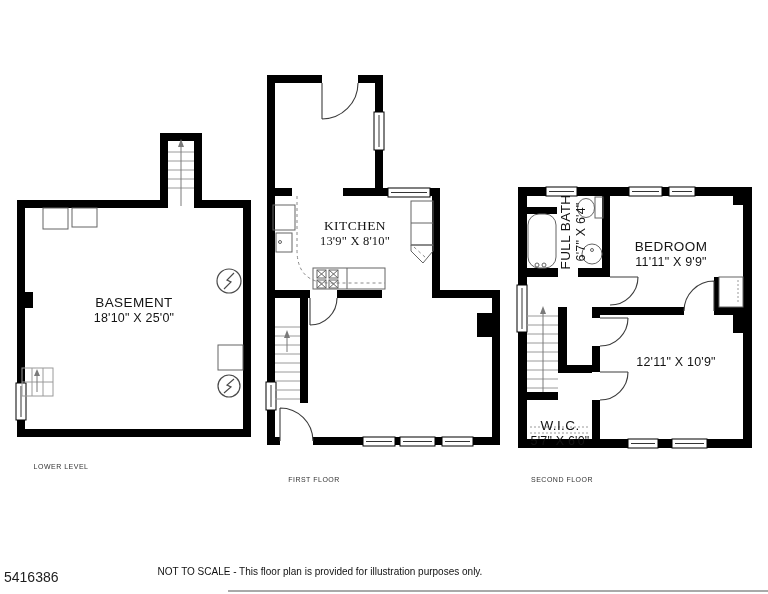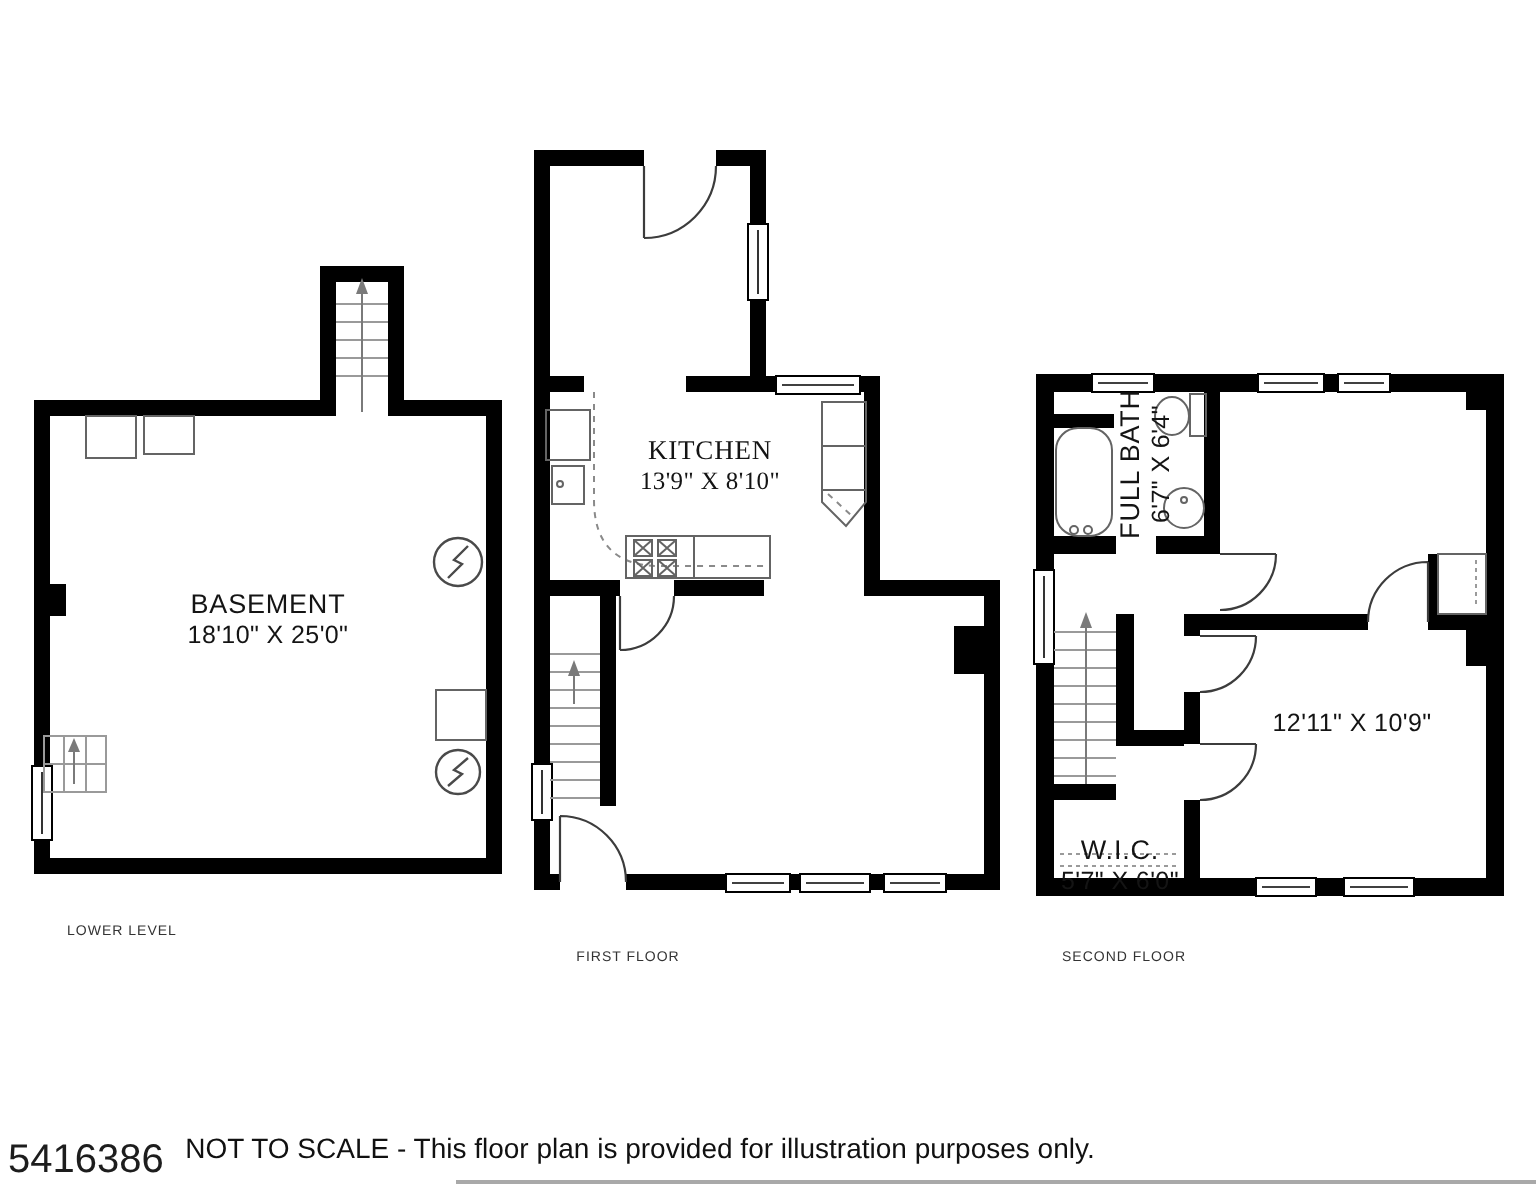--- a/index.html
+++ b/index.html
@@ -17,23 +17,23 @@
   .dash{stroke:#8a8a8a;stroke-width:1;fill:none;stroke-dasharray:3 3;}
   .dash2{stroke:#9a9a9a;stroke-width:1;fill:none;stroke-dasharray:2 2;}
   .elec{stroke:#4a4a4a;stroke-width:1.2;fill:none;}
   .room-label{position:absolute;transform:translate(-50%,-50%);text-align:center;
               color:#141414;white-space:nowrap;line-height:1.18;}
   .room-label .room-name{font-size:13.5px;letter-spacing:0.4px;}
   .room-label .room-dims{font-size:12.5px;letter-spacing:0.2px;}
   .room-label.rotated{transform:translate(-50%,-50%) rotate(-90deg);}
   .floor-label{position:absolute;transform:translate(-50%,-50%);font-size:7px;
                letter-spacing:0.5px;color:#333;white-space:nowrap;}
-  .photo-id{position:absolute;left:4px;top:569px;font-size:20px;color:#1d1d1d;}
+  .photo-id{position:absolute;left:4px;top:569px;font-size:14px;color:#1d1d1d;}
   .disclaimer{position:absolute;left:0;width:640px;top:566px;text-align:center;
-              font-size:14px;color:#111;line-height:1.15;}
+              font-size:10px;color:#111;line-height:1.15;}
   .bottom-line{position:absolute;left:228px;top:590px;width:540px;height:2px;background:#a9a9a9;}
 </style>
 </head>
 <body>
 
 <div class="canvas">
 
   <svg class="plan-svg" width="768" height="594" viewBox="0 0 768 594">
 
     <g>
@@ -231,20 +231,24 @@
     <div class="room-name">KITCHEN</div>
     <div class="room-dims">13'9" X 8'10"</div>
   </div>
 
 
   <div class="room-label rotated" style="left:573px;top:232px;">
     <div class="room-name">FULL BATH</div>
     <div class="room-dims">6'7" X 6'4"</div>
   </div>
 
+  <div class="room-label" style="left:671px;top:254px;">
+    <div class="room-name">BEDROOM</div>
+    <div class="room-dims">11'11" X 9'9"</div>
+  </div>
 
   <div class="room-label" style="left:676px;top:362px;">
     <div class="room-dims">12'11" X 10'9"</div>
   </div>
 
   <div class="room-label" style="left:560px;top:433px;">
     <div class="room-name">W.I.C.</div>
     <div class="room-dims">5'7" X 6'0"</div>
   </div>
 

